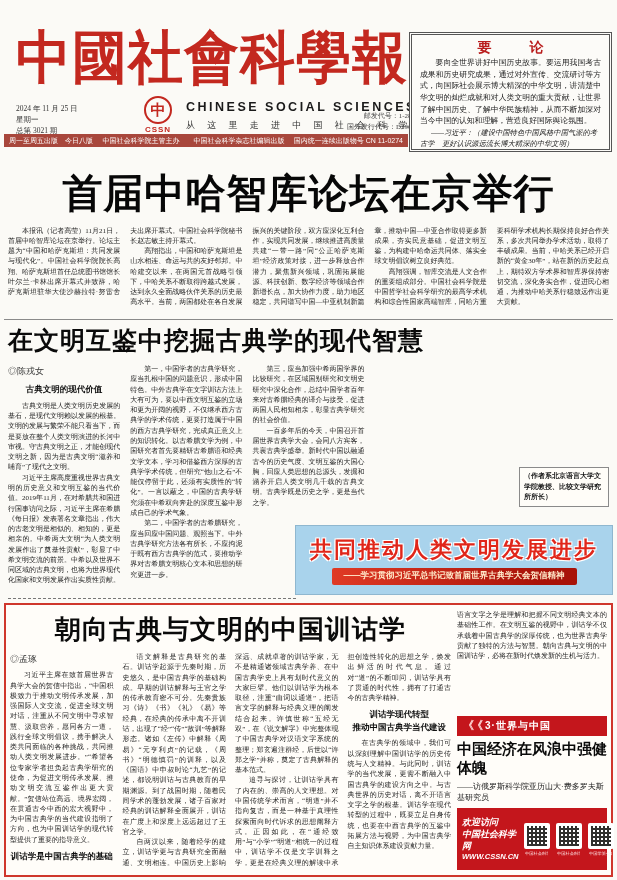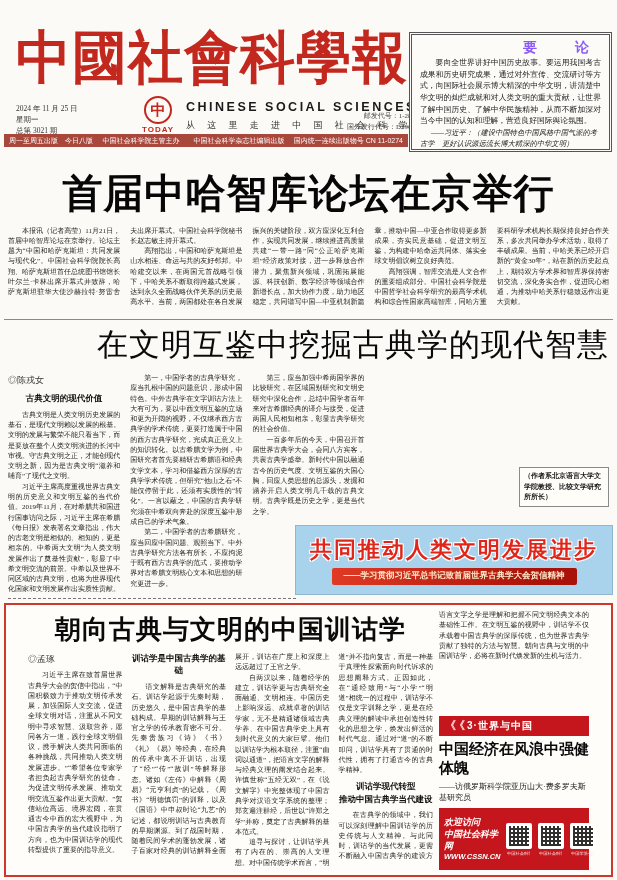--- a/index.html
+++ b/index.html
@@ -35,39 +35,39 @@
     position:absolute; left:4px; top:134px; width:404px; height:13px;
     background:#a8473c; color:#fff; font-size:7px;
     display:flex; align-items:center; justify-content:space-between;
     padding:0 5px; font-family:"Liberation Sans", sans-serif; white-space:nowrap;
   }
   
   .yaolun {
     position:absolute; right:5px; top:32px; width:203px; height:120px;
     border:3px double #555; background:#fcfbf8; padding:4px 8px 3px;
   }
-  .yaolun h3 { font-family:Liberation Mono, monospace; color:#8b5cf6; font-size:14px; letter-spacing:12px; text-align:right; padding-left:12px; }
+  .yaolun h3 { font-family:Liberation Mono, monospace; color:#b91c1c; font-size:14px; letter-spacing:12px; text-align:center; padding-left:12px; }
   .yaolun .yl-body { font-size:7.8px; line-height:1.5; text-align:justify; text-indent:2em; color:#222; }
   .yaolun .yl-sig { font-size:7.3px; font-style:italic; line-height:1.45; margin-top:1px; text-indent:1.5em; color:#222; }
   
   .a1-headline {
     position:absolute; left:0; top:166px; width:100%; text-align:center;
     font-family:"Liberation Sans", sans-serif; font-weight:900; font-size:40px;
     letter-spacing:1px; color:#070707;
   }
   .a1-body {
     position:absolute; left:8px; top:226px; width:601px; height:90px;
     column-count:5; column-gap:10px; column-fill:auto; overflow:hidden;
     font-size:7px; line-height:1.45; text-align:justify; color:#242424;
   }
   .a1-body p { text-indent:2em; }
   .rule-1 { position:absolute; left:4px; top:319px; width:609px; border-top:1px solid #8a8a8a; }
   
   .a2 { position:absolute; left:8px; top:324px; width:601px; height:272px; }
-  .a2-headline { text-align:right; font-family:"Liberation Sans", sans-serif; font-weight:400; font-size:31px; letter-spacing:1px; color:#0a0a0a; }
+  .a2-headline { text-align:left; font-family:"Liberation Sans", sans-serif; font-weight:700; font-size:25px; letter-spacing:1px; color:#0a0a0a; }
   .a2-body {
     margin-top:7px; height:228px; column-count:5; column-gap:10px; column-fill:auto;
     overflow:hidden; font-size:7px; line-height:1.47; text-align:justify; color:#242424;
   }
   .byline { font-size:9px; font-weight:normal; color:#3a3a3a; margin:1px 0 4px; }
   .a2-body p, .a3-body p { text-indent:2em; }
   .subhead { font-family:"Liberation Sans", sans-serif; font-weight:bold; font-size:8.5px; text-align:center; margin:5px 0; color:#111; }
   .attr-box {
     position:absolute; right:0; top:143px; width:90px; background:#fffdf8;
     border:1px solid #8a8a8a; padding:3px 4px; font-size:7px; font-weight:bold;
@@ -90,21 +90,21 @@
   }
   .banner-ribbon {
     margin-top:3px; background:linear-gradient(90deg,#e03a25,#a81208 85%);
     color:#ffe9c9; font-size:8.5px; font-weight:bold; padding:2px 12px 3px;
     border-radius:2px; white-space:nowrap; font-family:"Liberation Sans", sans-serif;
   }
   .dash-rule { position:absolute; left:8px; top:598px; width:288px; border-top:1px dashed #777; }
   
   .a3 {
     position:absolute; left:4px; right:4px; top:603px; bottom:3px;
-    border:2px solid #cf372c; background:#fffdf9; padding:5px 22px;
+    border:2px solid #cf372c; background:#fffdf9; padding:5px 4px;
     display:flex;
   }
   .a3-left { width:448px; display:flex; flex-direction:column; }
   .a3-headline { text-align:center; font-family:"Liberation Sans", sans-serif; font-weight:900; font-size:26px; color:#0a0a0a; letter-spacing:1px; margin:2px 0 5px; }
   .a3-body {
     flex:1; column-count:4; column-gap:9px; column-fill:auto; overflow:hidden;
     font-size:7px; line-height:1.47; text-align:justify; color:#242424;
   }
   .a3-right { width:150px; margin-left:6px; display:flex; flex-direction:column; }
   .a3-side-text { font-size:7px; line-height:1.47; text-align:justify; color:#242424; flex:1; }
@@ -143,21 +143,21 @@
   <div class="mast-title">中國社會科學報</div>
 
   <div class="mast-dates">
     <div>2024 年 11 月 25 日</div>
     <div>星期一</div>
     <div>总第 3021 期</div>
   </div>
 
   <div class="mast-logo">
     <div class="ring">中</div>
-    <div class="abbr">TODAY</div>
+    <div class="abbr">CSSN</div>
   </div>
 
   <div class="mast-en">CHINESE SOCIAL SCIENCES TODAY</div>
   <div class="mast-slogan">从 这 里 走 进 中 国 社 会 科 学</div>
 
   <div class="mast-codes">
     <div>邮发代号：1-287</div>
     <div>国外发行代号：D3963</div>
   </div>
 

